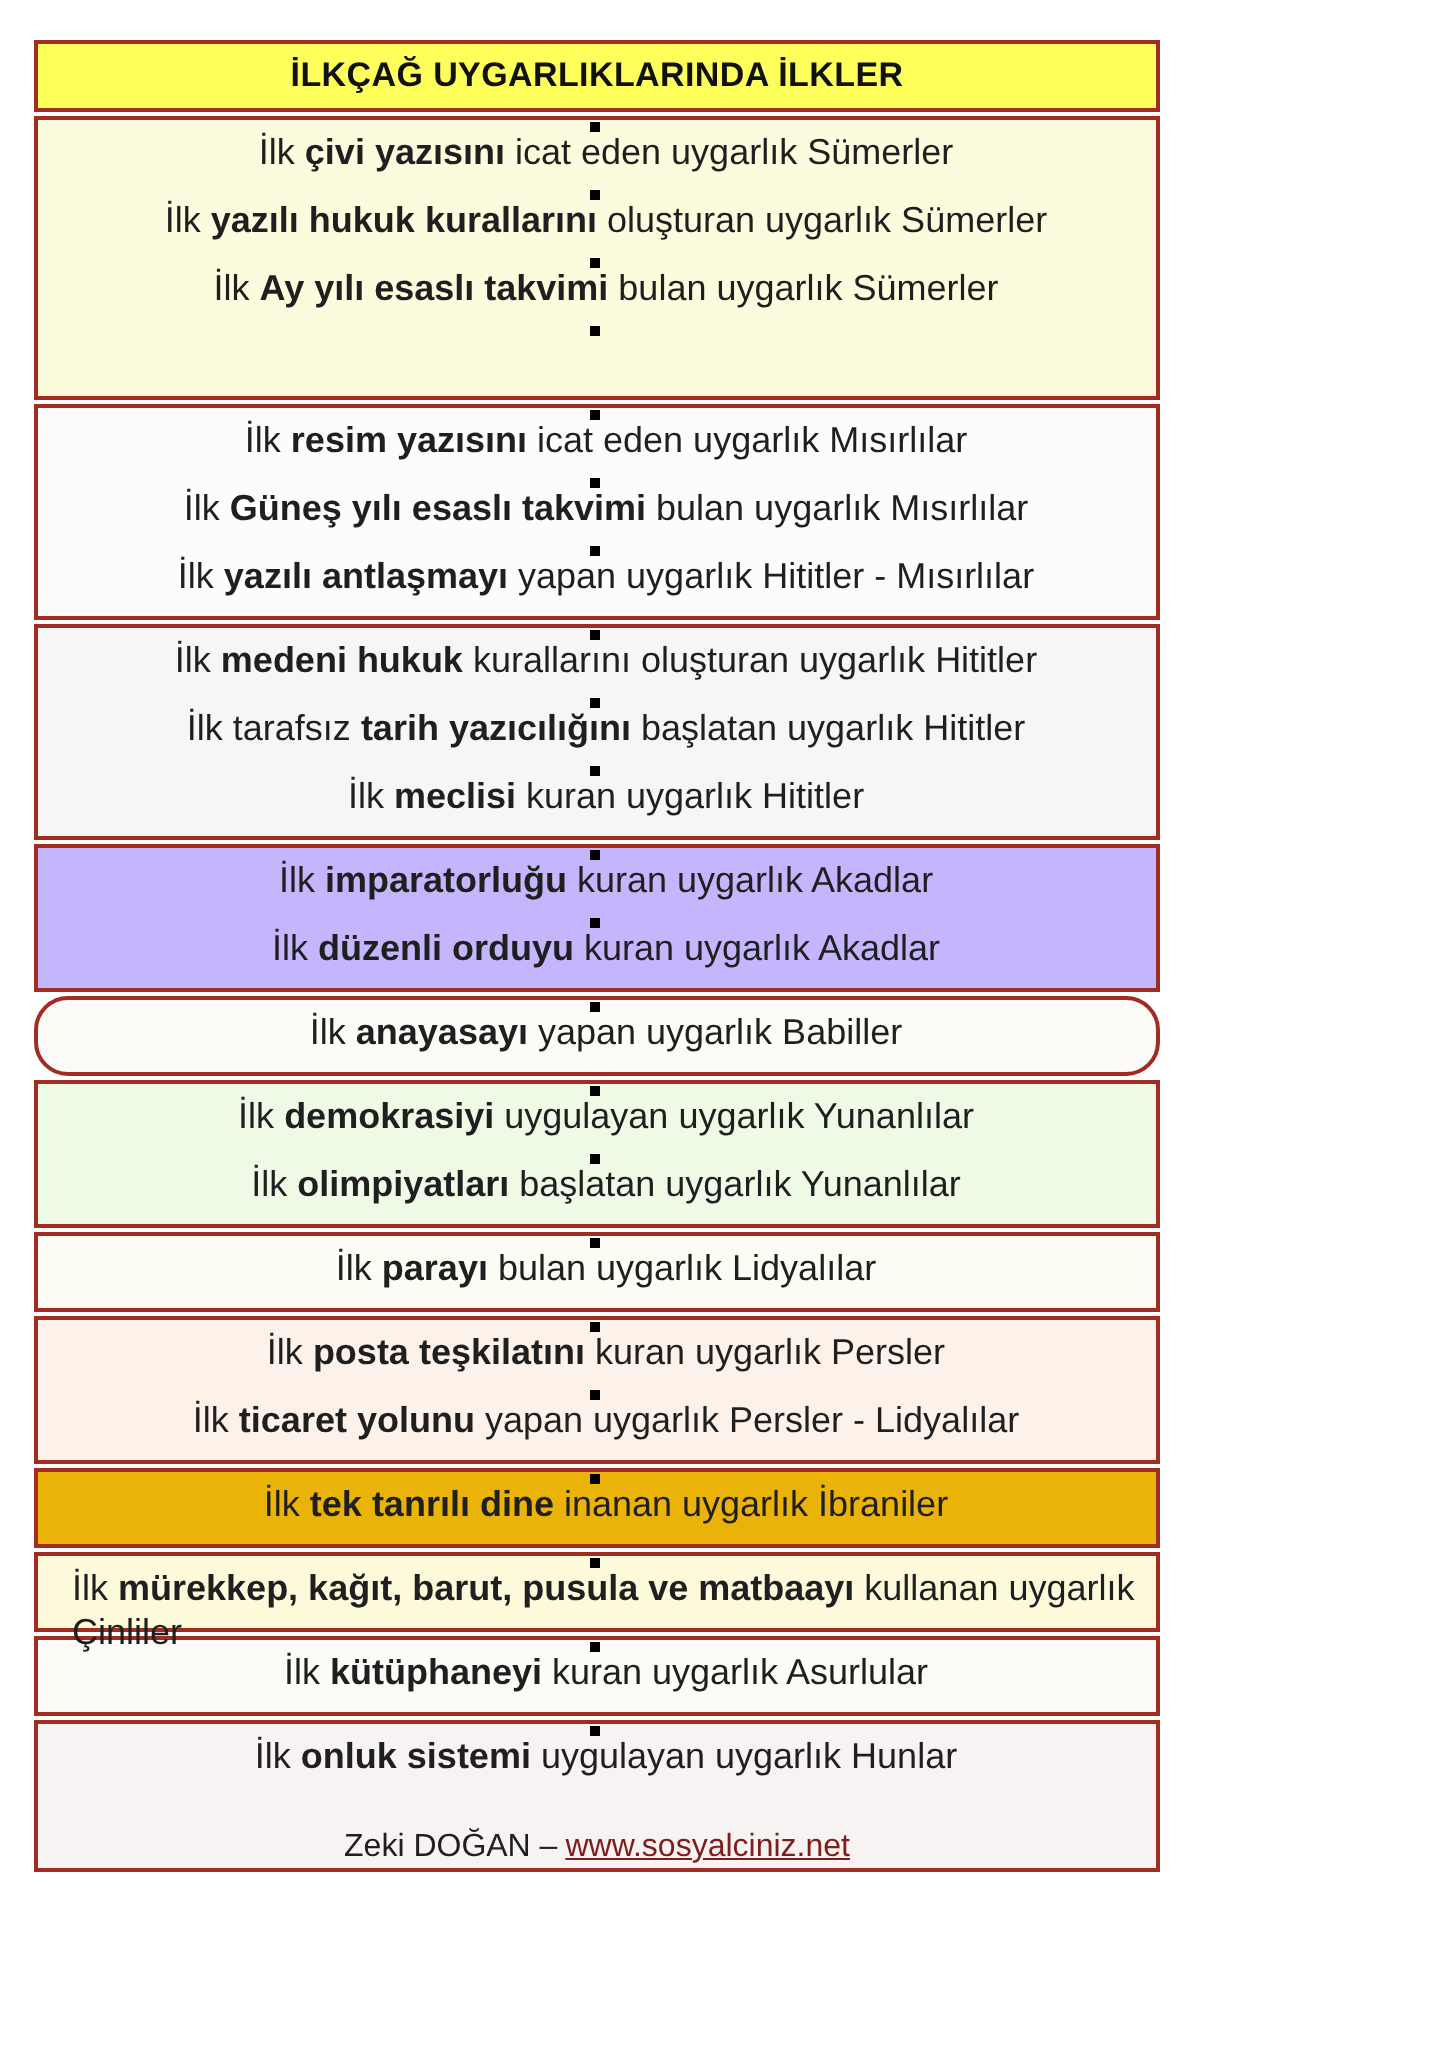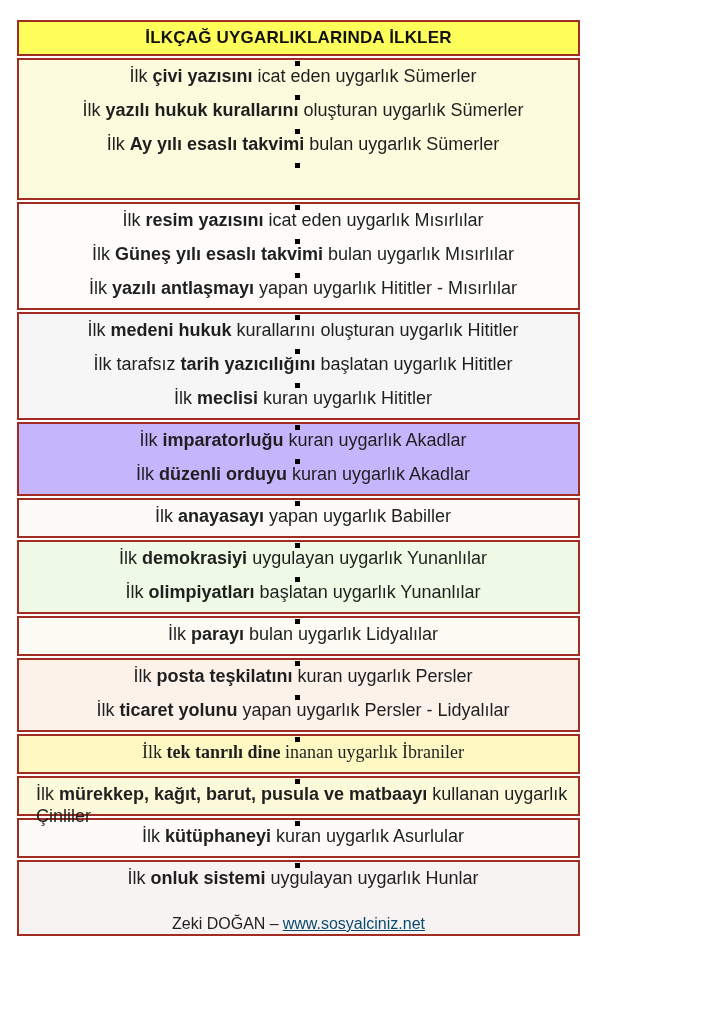--- a/index.html
+++ b/index.html
@@ -56,21 +56,21 @@
   }
   .txt b{font-weight:700;}
   .footer-row{
     height:36px;
     display:flex;
     align-items:flex-end;
     justify-content:center;
     font-size:16px;
   }
   .footer-row a{
-    color:#0c4a6e;
+    color:#7f1d1d;
     text-decoration:underline;
     margin-left:4px;
     margin-top:22px;
   }
 </style>
 </head>
 <body>
 
 <div class="page">
   <div class="title-bar" style="background: rgb(255, 255, 92);">İLKÇAĞ UYGARLIKLARINDA İLKLER</div>
@@ -124,21 +124,21 @@
       <div class="section" style="background: #c4b5fd;">
         <div class="row">
           <span class="bullet"></span>
           <span class="txt"><span>İlk </span><b>imparatorluğu</b><span> kuran uygarlık Akadlar</span></span>
         </div>
         <div class="row">
           <span class="bullet"></span>
           <span class="txt"><span>İlk </span><b>düzenli orduyu</b><span> kuran uygarlık Akadlar</span></span>
         </div>
       </div>
-      <div class="section" style="background: rgb(252, 251, 248);">
+      <div class="section" style="background: rgb(252, 251, 248); border-radius: 17px;">
         <div class="row">
           <span class="bullet"></span>
           <span class="txt"><span>İlk </span><b>anayasayı</b><span> yapan uygarlık Babiller</span></span>
         </div>
       </div>
       <div class="section" style="background: rgb(239, 250, 230);">
         <div class="row">
           <span class="bullet"></span>
           <span class="txt"><span>İlk </span><b>demokrasiyi</b><span> uygulayan uygarlık Yunanlılar</span></span>
         </div>
@@ -156,21 +156,21 @@
       <div class="section" style="background: rgb(253, 242, 234);">
         <div class="row">
           <span class="bullet"></span>
           <span class="txt"><span>İlk </span><b>posta teşkilatını</b><span> kuran uygarlık Persler</span></span>
         </div>
         <div class="row">
           <span class="bullet"></span>
           <span class="txt"><span>İlk </span><b>ticaret yolunu</b><span> yapan uygarlık Persler - Lidyalılar</span></span>
         </div>
       </div>
-      <div class="section" style="background: #fef9c3; font-family: Liberation Serif, serif;">
+      <div class="section" style="background: #eab308;">
         <div class="row">
           <span class="bullet"></span>
           <span class="txt"><span>İlk </span><b>tek tanrılı dine</b><span> inanan uygarlık İbraniler</span></span>
         </div>
       </div>
       <div class="section" style="background: rgb(253, 250, 220);">
         <div class="row">
           <span class="bullet"></span>
           <span class="txt"><span>İlk </span><b>mürekkep, kağıt, barut, pusula ve matbaayı</b><span> kullanan uygarlık Çinliler</span></span>
         </div>

